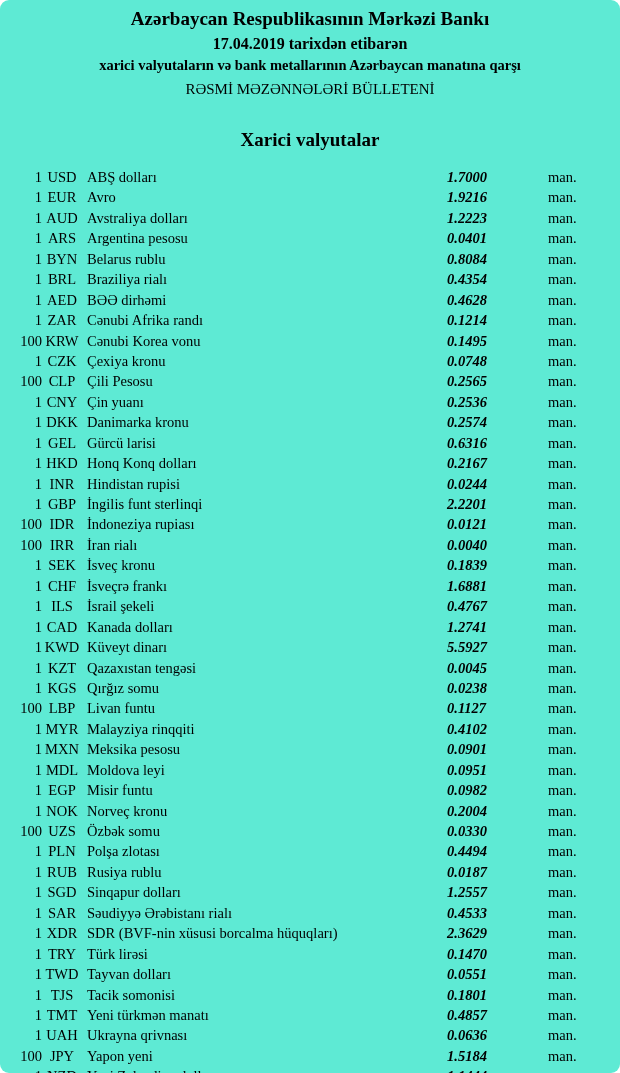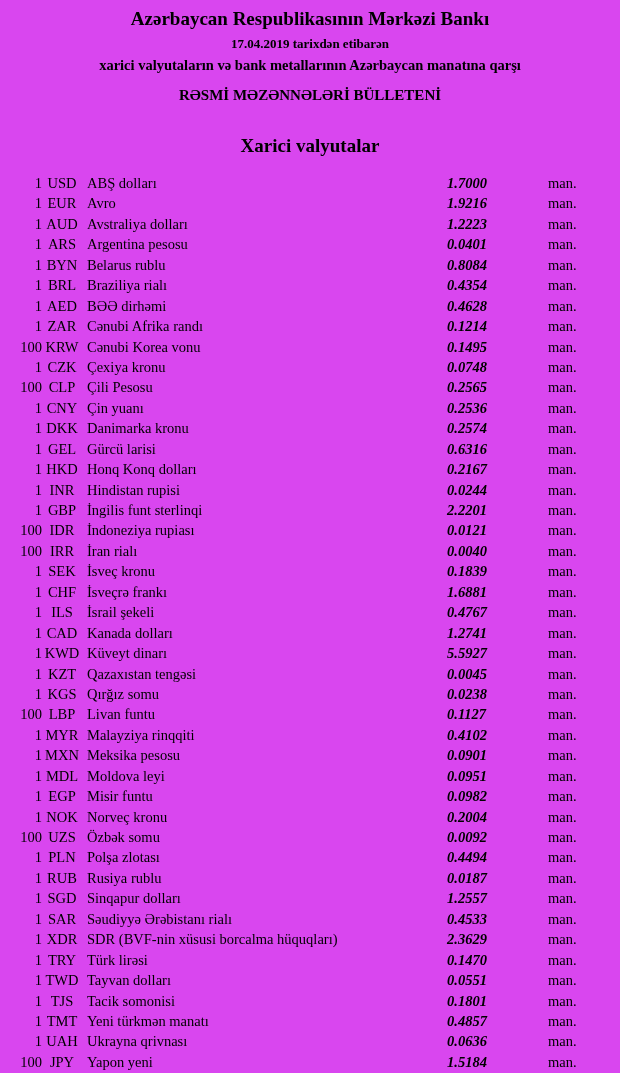--- a/index.html
+++ b/index.html
@@ -6,49 +6,50 @@
     margin: 0;
     padding: 0;
     background: #ffffff;
     color: #000000;
     font-family: "Liberation Serif", serif;
   }
   .page {
     position: relative;
     width: 620px;
     height: 1073px;
-    background: #d946ef;
+    background: #5eead4;
     overflow: hidden;
+    border-radius: 9px;
   }
   .header {
     text-align: center;
     padding-top: 7px;
   }
   .title {
     font-size: 19px;
     font-weight: bold;
     line-height: 24px;
   }
   .date-line {
-    font-size: 13px;
+    font-size: 16px;
     font-weight: bold;
     line-height: 20px;
     margin-top: 3px;
   }
   .subtitle {
     font-size: 14.5px;
     font-weight: bold;
     line-height: 20px;
     margin-top: 1px;
   }
   .bulletin {
     font-size: 15px;
-    font-weight: bold;
+    font-weight: normal;
     line-height: 20px;
-    margin-top: 10px;
+    margin-top: 4px;
   }
   .section-title {
     font-size: 19px;
     font-weight: bold;
     text-align: center;
     margin-top: 32px;
     line-height: 18px;
   }
   .rates-table {
     margin-top: 4px;
@@ -328,21 +329,21 @@
         <span class="cell qty">1</span>
         <span class="cell code">NOK</span>
         <span class="cell name">Norveç kronu</span>
         <span class="cell rate">0.2004</span>
         <span class="cell unit">man.</span>
       </div>
       <div class="row">
         <span class="cell qty">100</span>
         <span class="cell code">UZS</span>
         <span class="cell name">Özbək somu</span>
-        <span class="cell rate">0.0092</span>
+        <span class="cell rate">0.0330</span>
         <span class="cell unit">man.</span>
       </div>
       <div class="row">
         <span class="cell qty">1</span>
         <span class="cell code">PLN</span>
         <span class="cell name">Polşa zlotası</span>
         <span class="cell rate">0.4494</span>
         <span class="cell unit">man.</span>
       </div>
       <div class="row">

